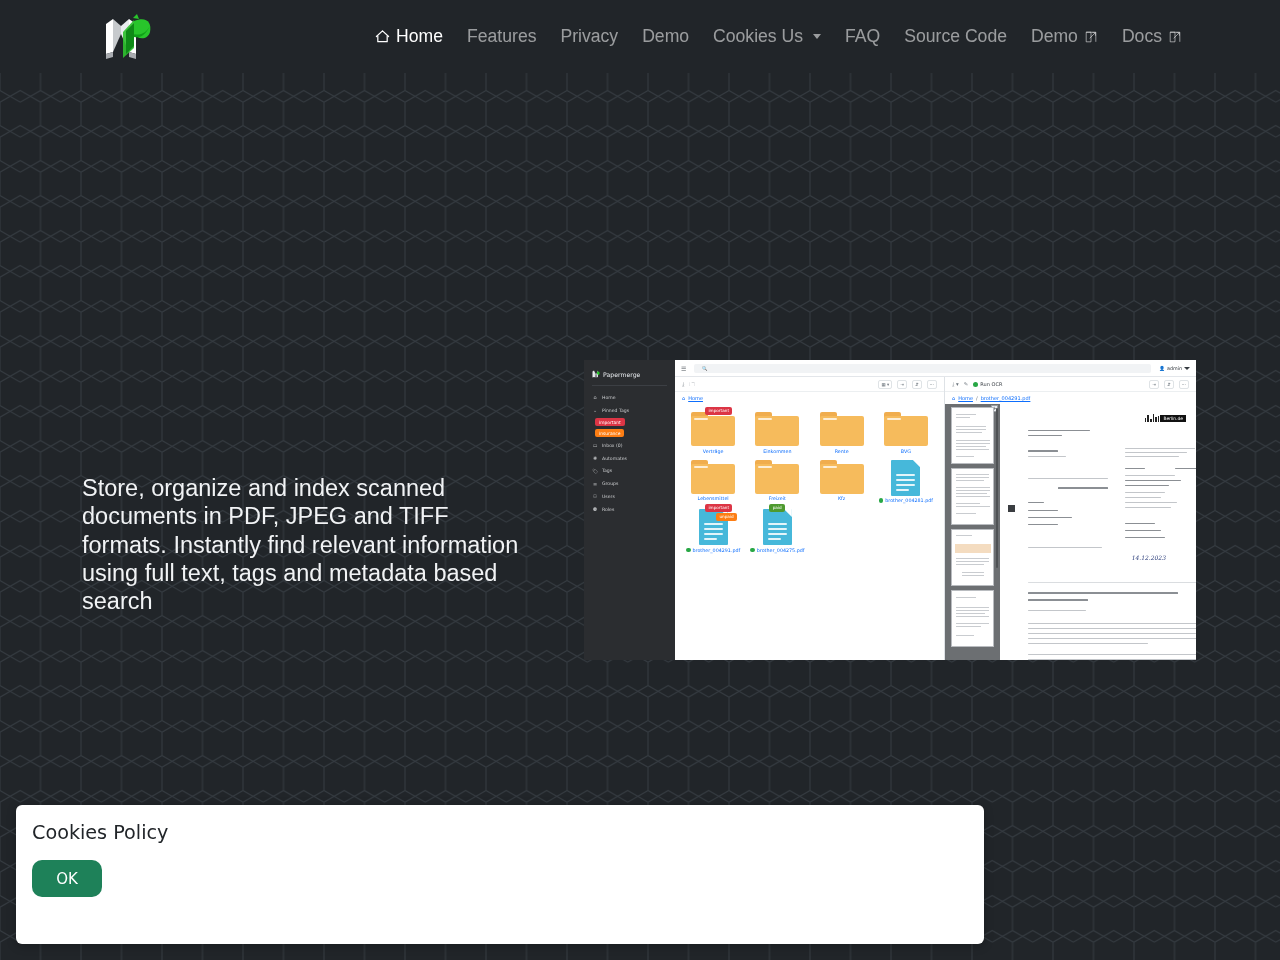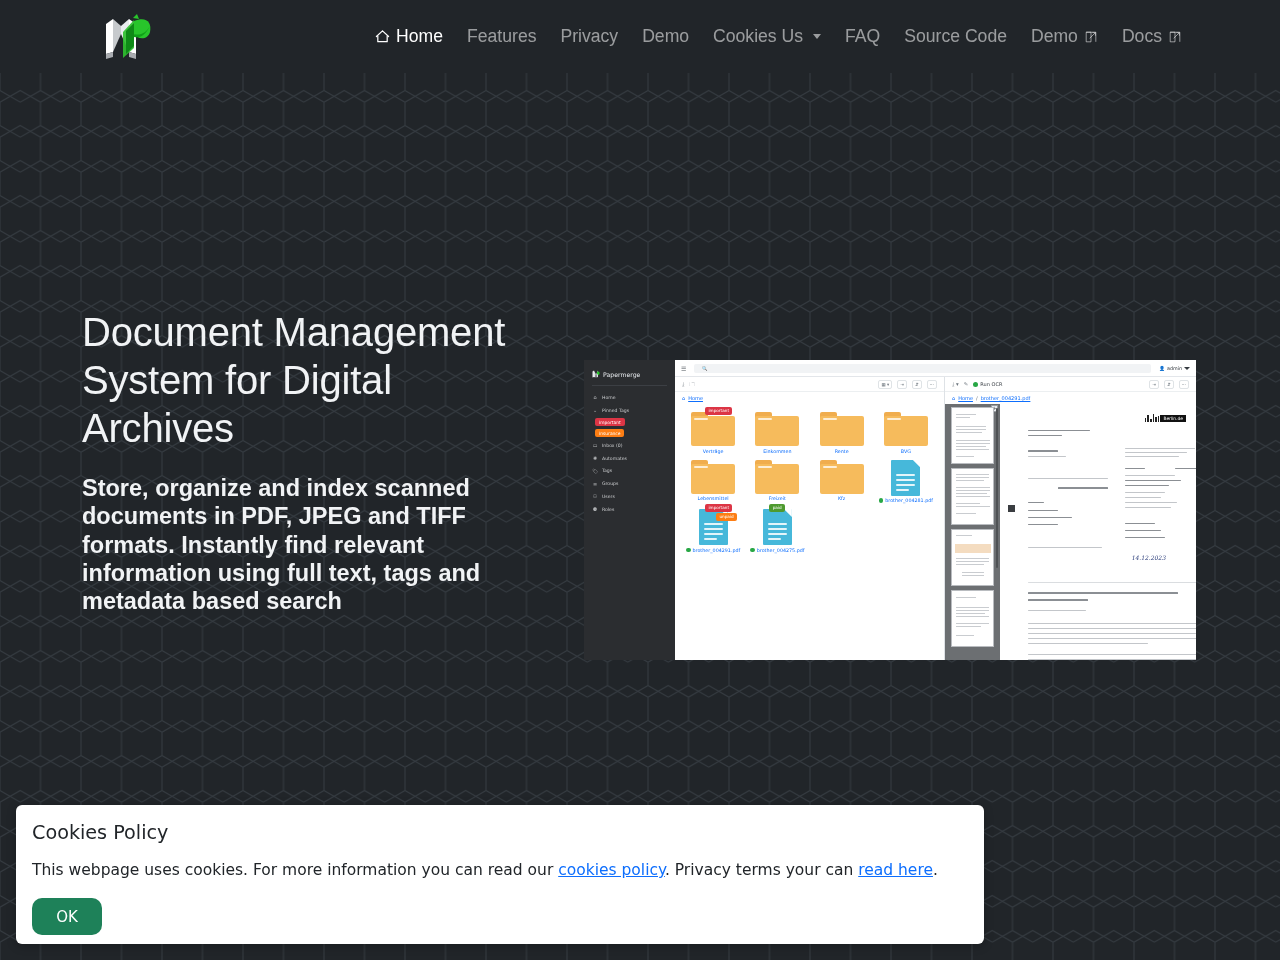--- a/index.html
+++ b/index.html
@@ -54,21 +54,21 @@
   }
   .hero-title {
     position:absolute; left:82px; top:235px;
     width:470px;
     font-size:40px; line-height:48px; font-weight:400;
     color:#f1f3f5; letter-spacing:-0.2px;
   }
   .hero-sub {
     position:absolute; left:82px; top:401px;
     width:450px;
-    font-size:23.5px; line-height:28.3px; font-weight:700;
+    font-size:23.5px; line-height:28.3px; font-weight:400;
     color:#f1f3f5;
   }
   .cta {
     position:absolute; left:82px; top:575px;
     width:211px; height:62px; border-radius:31px;
     background:#089b09; border:none;
     color:#fff; font-size:19px; font-family:inherit;
     display:flex; align-items:center; justify-content:center;
     cursor:pointer;
   }
@@ -271,21 +271,20 @@
           <path d="M20.25 17.5 L40.5 29.17 L40.5 52.5 L20.25 64.17 L0 52.5 L0 29.17 Z"></path>
           <path d="M20.25 52.5 L40.5 64.17 L40.5 87.5 L20.25 99.17 L0 87.5 L0 64.17 Z"></path>
         </g>
       </pattern>
     </defs>
     <rect width="1280" height="887" fill="#212529"></rect>
     <rect width="1280" height="887" fill="url(#hex)"></rect>
   </svg>
 
   <div class="hero-inner">
-    <h1 class="hero-title">Document Management System for Digital Archives</h1>
     <p class="hero-sub">Store, organize and index scanned documents in PDF, JPEG and TIFF formats. Instantly find relevant information using full text, tags and metadata based search</p>
 
     <div class="shot">
 
       <div class="shot-sidebar">
         <div class="sb-brand">
           <svg width="8" height="9" viewBox="0 0 16 18">
             <polygon points="1,15 1,3 4,1 4,14" fill="#e9ecef"></polygon>
             <polygon points="4,1 8,9 12,1 12,14 9,15 9,7 8,11 7,7 7,15 4,14" fill="#dee2e6"></polygon>
             <path d="M10 4 C14 2 16 4 15 8 C14 11 11 10 10 7 Z" fill="#28c52b"></path>
@@ -607,17 +606,14 @@
             </div>
           </div>
         </div>
       </div>
     </div>
   </div>
 </div>
 
 <div class="cookies">
   <h3>Cookies Policy</h3>
-  <p>
-    <span>This webpage uses cookies. For more information you can read our </span><a>cookies policy</a><span>. Privacy terms your can </span><a>read here</a><span>.</span>
-  </p>
   <button class="ok">OK</button>
 </div>
 
 </body></html>

